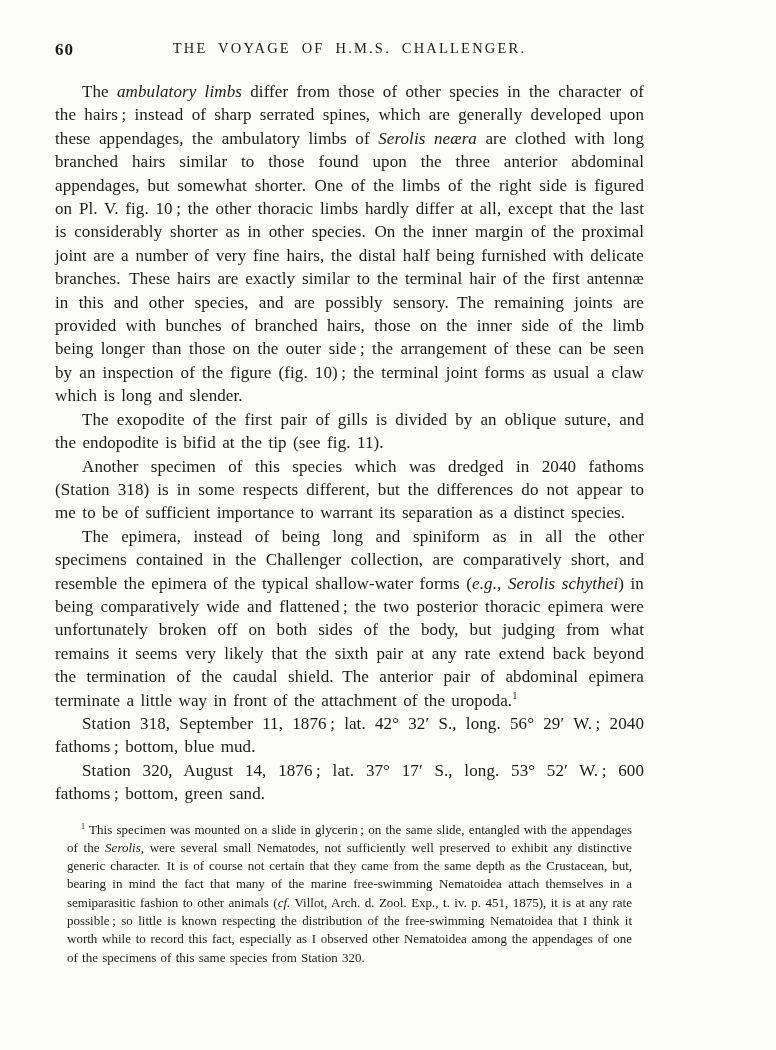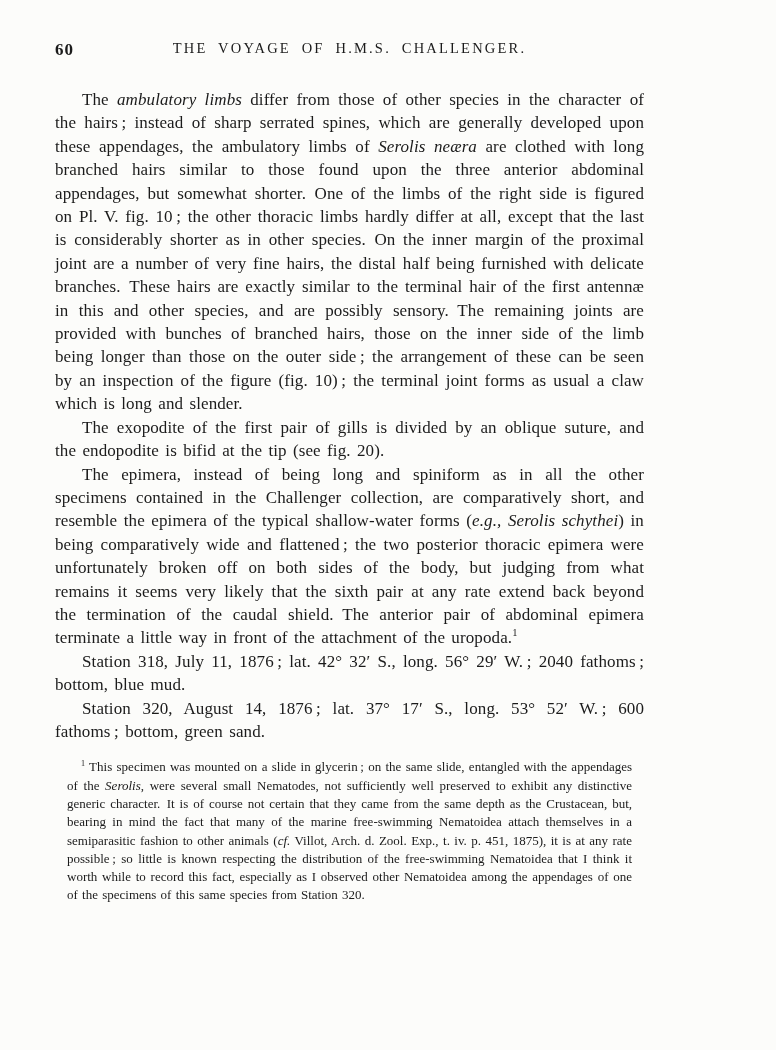--- a/index.html
+++ b/index.html
@@ -30,21 +30,21 @@
     letter-spacing: 1px;
   }
   .head-title {
     display: block;
     text-align: center;
     font-weight: normal;
     font-size: 14.5px;
     letter-spacing: 2.2px;
     word-spacing: 5px;
   }
-  main.body-text { margin-top: 26px; }
+  main.body-text { margin-top: 18px; }
   main.body-text p {
     margin: 0;
     text-align: justify;
     text-indent: 27px;
     font-size: 17px;
     line-height: 23.4px;
     word-spacing: 2px;
     letter-spacing: 0.1px;
   }
   sup {
@@ -67,23 +67,24 @@
 
 <div class="page">
 
   <header class="running-header">
     <span class="page-num">60</span>
     <span class="head-title">THE VOYAGE OF H.M.S. CHALLENGER.</span>
   </header>
 
   <main class="body-text" id="body-paragraphs">
       <p>The <i>ambulatory limbs</i> differ from those of other species in the character of the hairs ; instead of sharp serrated spines, which are generally developed upon these appendages, the ambulatory limbs of <i>Serolis neæra</i> are clothed with long branched hairs similar to those found upon the three anterior abdominal appendages, but somewhat shorter. One of the limbs of the right side is figured on Pl. V. fig. 10 ; the other thoracic limbs hardly differ at all, except that the last is considerably shorter as in other species. On the inner margin of the proximal joint are a number of very fine hairs, the distal half being furnished with delicate branches. These hairs are exactly similar to the terminal hair of the first antennæ in this and other species, and are possibly sensory. The remaining joints are provided with bunches of branched hairs, those on the inner side of the limb being longer than those on the outer side ; the arrangement of these can be seen by an inspection of the figure (fig. 10) ; the terminal joint forms as usual a claw which is long and slender.</p>
-      <p>The exopodite of the first pair of gills is divided by an oblique suture, and the endopodite is bifid at the tip (see fig. 20).</p>
+      <p>The exopodite of the first pair of gills is divided by an oblique suture, and the endopodite is bifid at the tip (see fig. 11).</p>
+      <p>Another specimen of this species which was dredged in 2040 fathoms (Station 318) is in some respects different, but the differences do not appear to me to be of sufficient importance to warrant its separation as a distinct species.</p>
       <p>The epimera, instead of being long and spiniform as in all the other specimens contained in the Challenger collection, are comparatively short, and resemble the epimera of the typical shallow-water forms (<i>e.g., Serolis schythei</i>) in being comparatively wide and flattened ; the two posterior thoracic epimera were unfortunately broken off on both sides of the body, but judging from what remains it seems very likely that the sixth pair at any rate extend back beyond the termination of the caudal shield. The anterior pair of abdominal epimera terminate a little way in front of the attachment of the uropoda.<sup>1</sup></p>
-      <p>Station 318, July 11, 1876 ; lat. 42° 32′ S., long. 56° 29′ W. ; 2040 fathoms ; bottom, blue mud.</p>
+      <p>Station 318, September 11, 1876 ; lat. 42° 32′ S., long. 56° 29′ W. ; 2040 fathoms ; bottom, blue mud.</p>
       <p>Station 320, August 14, 1876 ; lat. 37° 17′ S., long. 53° 52′ W. ; 600 fathoms ; bottom, green sand.</p>
     </main>
 
   <footer class="footnote" id="footnote-paragraphs">
       <p><sup>1</sup> This specimen was mounted on a slide in glycerin ; on the same slide, entangled with the appendages of the <i>Serolis</i>, were several small Nematodes, not sufficiently well preserved to exhibit any distinctive generic character. It is of course not certain that they came from the same depth as the Crustacean, but, bearing in mind the fact that many of the marine free-swimming Nematoidea attach themselves in a semiparasitic fashion to other animals (<i>cf.</i> Villot, Arch. d. Zool. Exp., t. iv. p. 451, 1875), it is at any rate possible ; so little is known respecting the distribution of the free-swimming Nematoidea that I think it worth while to record this fact, especially as I observed other Nematoidea among the appendages of one of the specimens of this same species from Station 320.</p>
     </footer>
 
 </div>
 
 </body></html>

